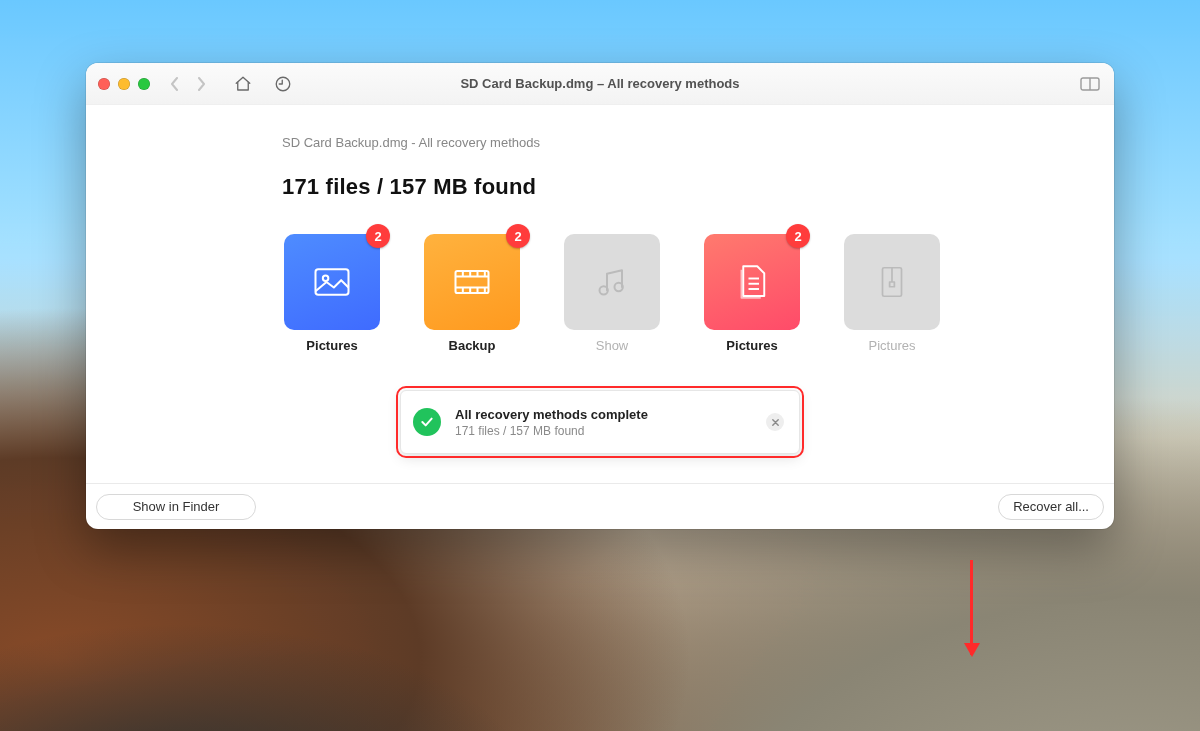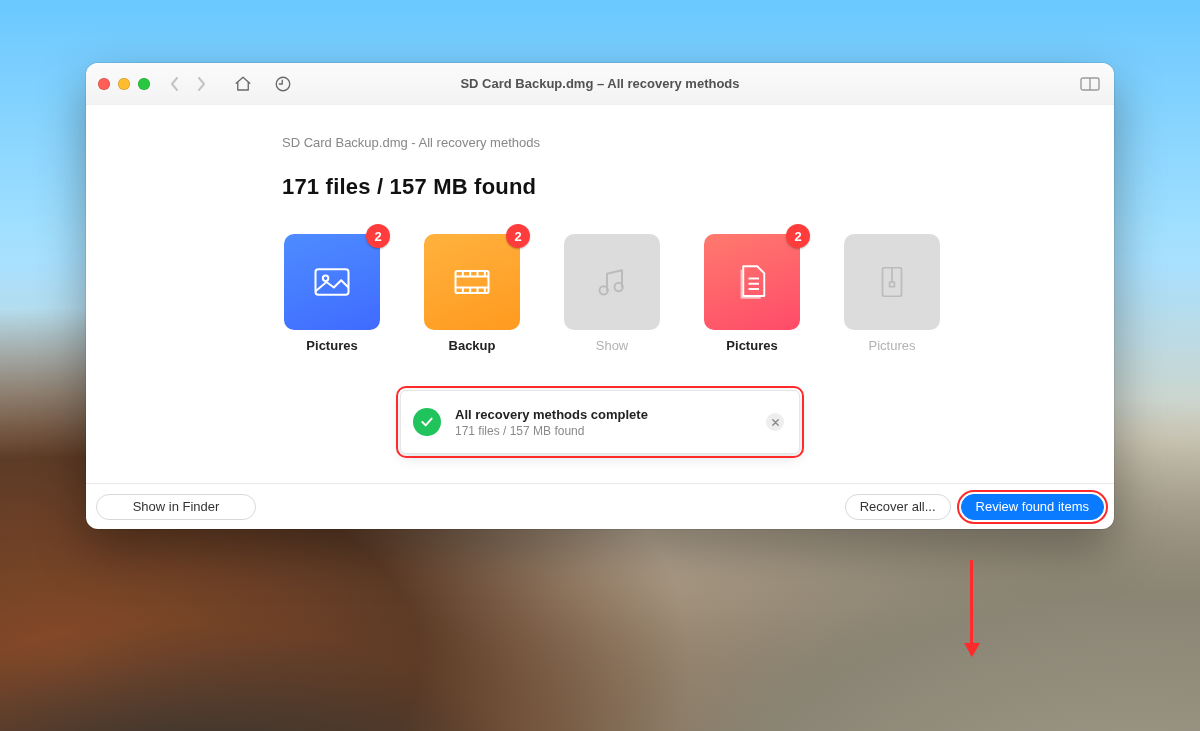--- a/index.html
+++ b/index.html
@@ -286,20 +286,19 @@
         <svg width="9" height="9" viewBox="0 0 10 10" stroke="currentColor" stroke-width="1.6" stroke-linecap="round">
             <path d="M2 2 L8 8 M8 2 L2 8"></path>
           </svg>
       </div>
     </div>
 
     <div class="footer">
       <div class="btn" style="width:160px">Show in Finder</div>
       <div class="footer-right">
         <div class="btn">Recover all...</div>
-        <div class="btn primary annot">Review found items</div>
       </div>
     </div>
 
   </div>
 </div>
 
 <div class="arrow-annot"></div>
 
 </body></html>

